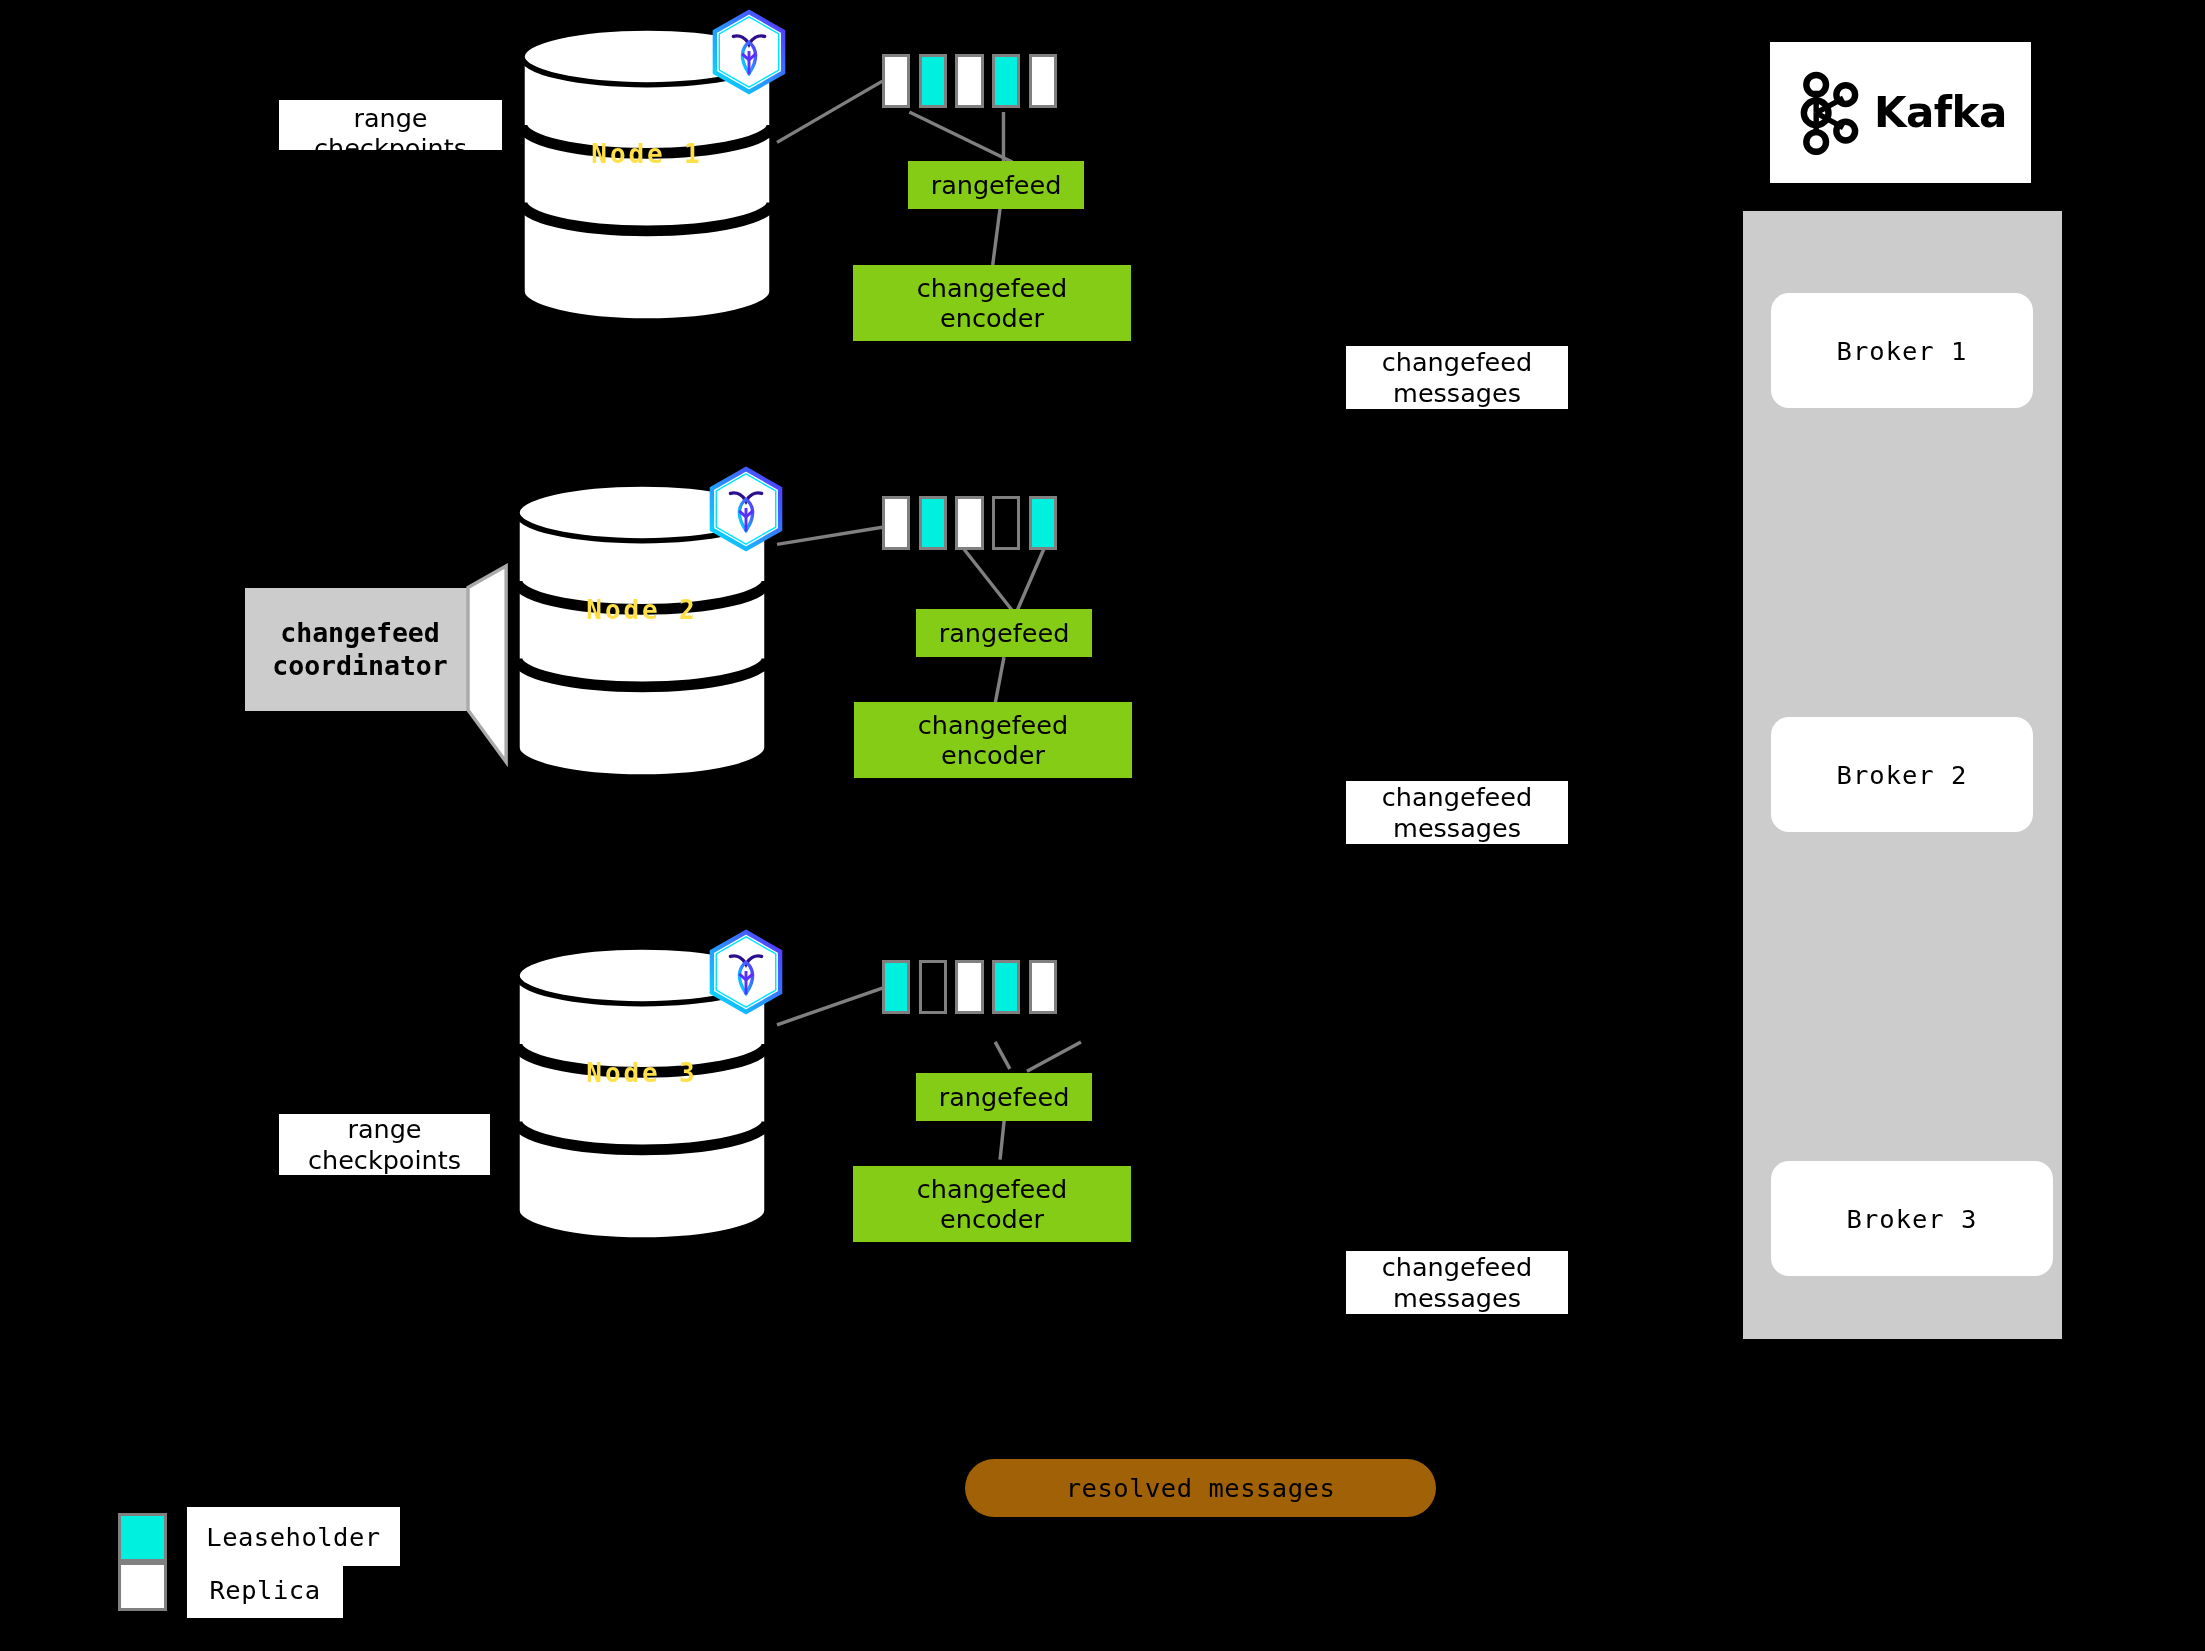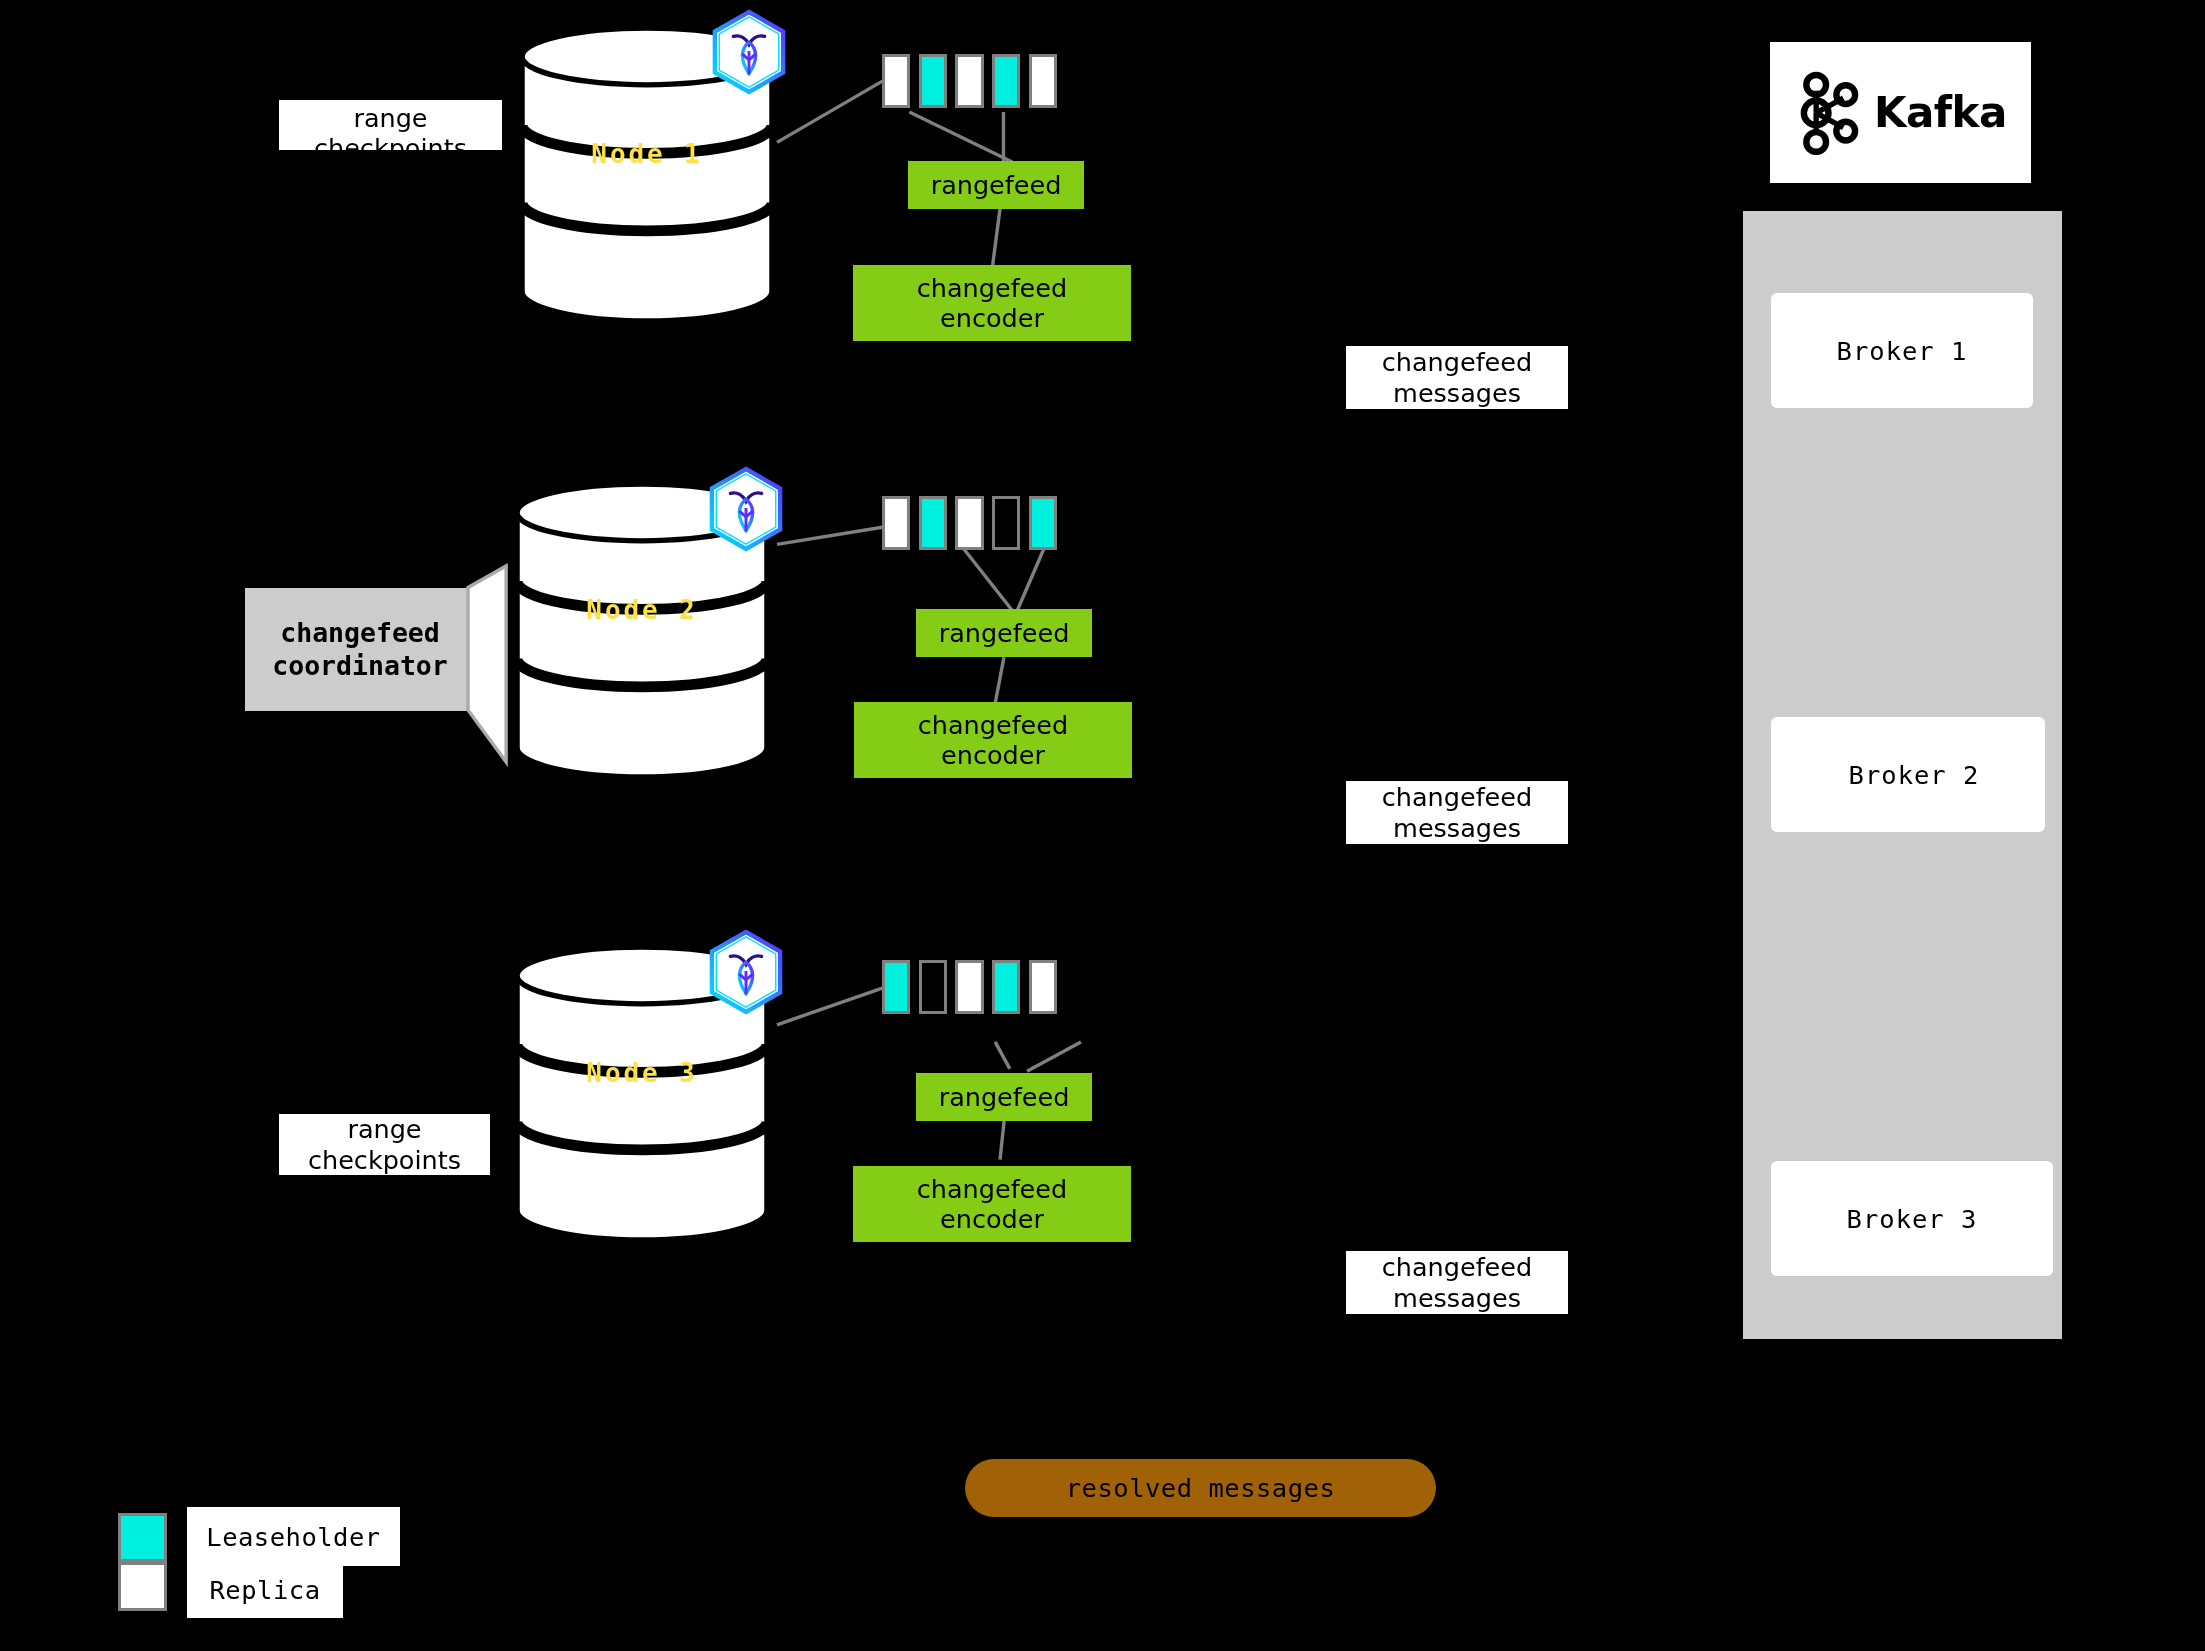--- a/index.html
+++ b/index.html
@@ -148,21 +148,21 @@
     color: #000000;
     letter-spacing: -0.5px;
   }
   #kafka-cluster {
     position: absolute;
     background: #cccccc;
   }
   .broker {
     position: absolute;
     background: #ffffff;
-    border-radius: 6px;
+    border-radius: 18px;
     display: flex;
     align-items: center;
     justify-content: center;
     font-family: "DejaVu Sans Mono", "Liberation Mono", monospace;
     font-size: 25.5px;
     color: #000000;
     letter-spacing: 1px;
   }
 
   
@@ -404,21 +404,21 @@
       </svg>
     </span>
     <span class="kword">Kafka</span>
   </div>
 
   <div id="kafka-cluster" style="left:1743px; top:211px; width:319px; height:1128px;">
   </div>
 
   <div class="broker" style="left:1771px; top:293px; width:262px; height:115px;">Broker 1</div>
 
-  <div class="broker" style="left:1771px; top:717px; width:262px; height:115px;padding-left:12px;">Broker 2</div>
+  <div class="broker" style="left:1771px; top:717px; width:262px; height:115px;">Broker 2</div>
 
   <div class="broker" style="left:1771px; top:1161px; width:282px; height:115px;">Broker 3</div>
 
   <div id="resolved-pill" style="left:965px; top:1459px; width:471px; height:58px;">resolved messages</div>
 
   <div id="legend" style="left:118px; top:1513px; width:294px; height:118px;">
 
     <div class="legend-swatch leaseholder-sw" style="left:0px; top:0px; background:#00F0E0;"></div>
     <div class="legend-text" style="left:69px; top:-5.9px; width:213px; height:59px;">Leaseholder</div>
 

